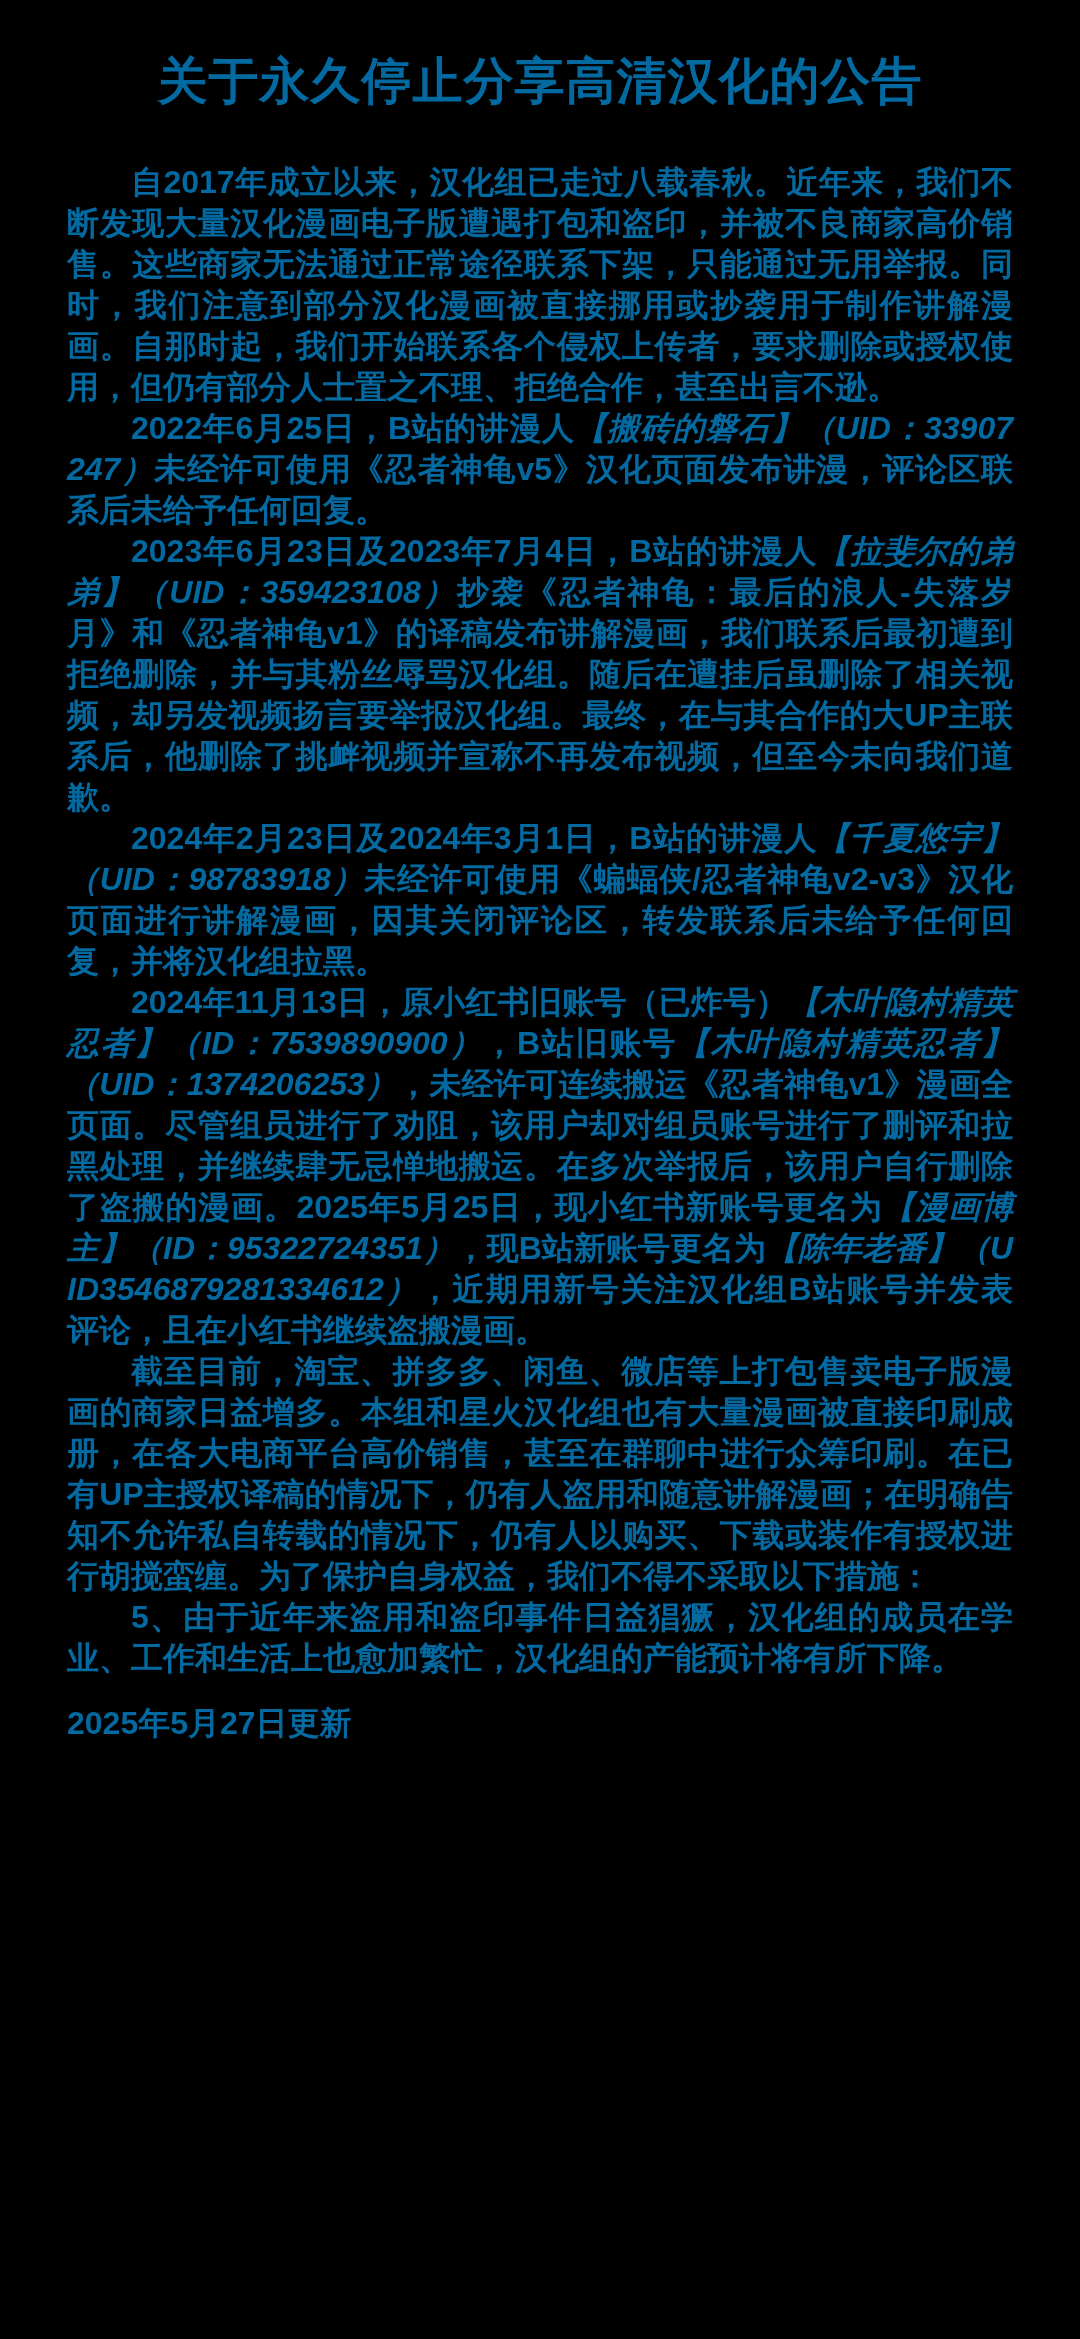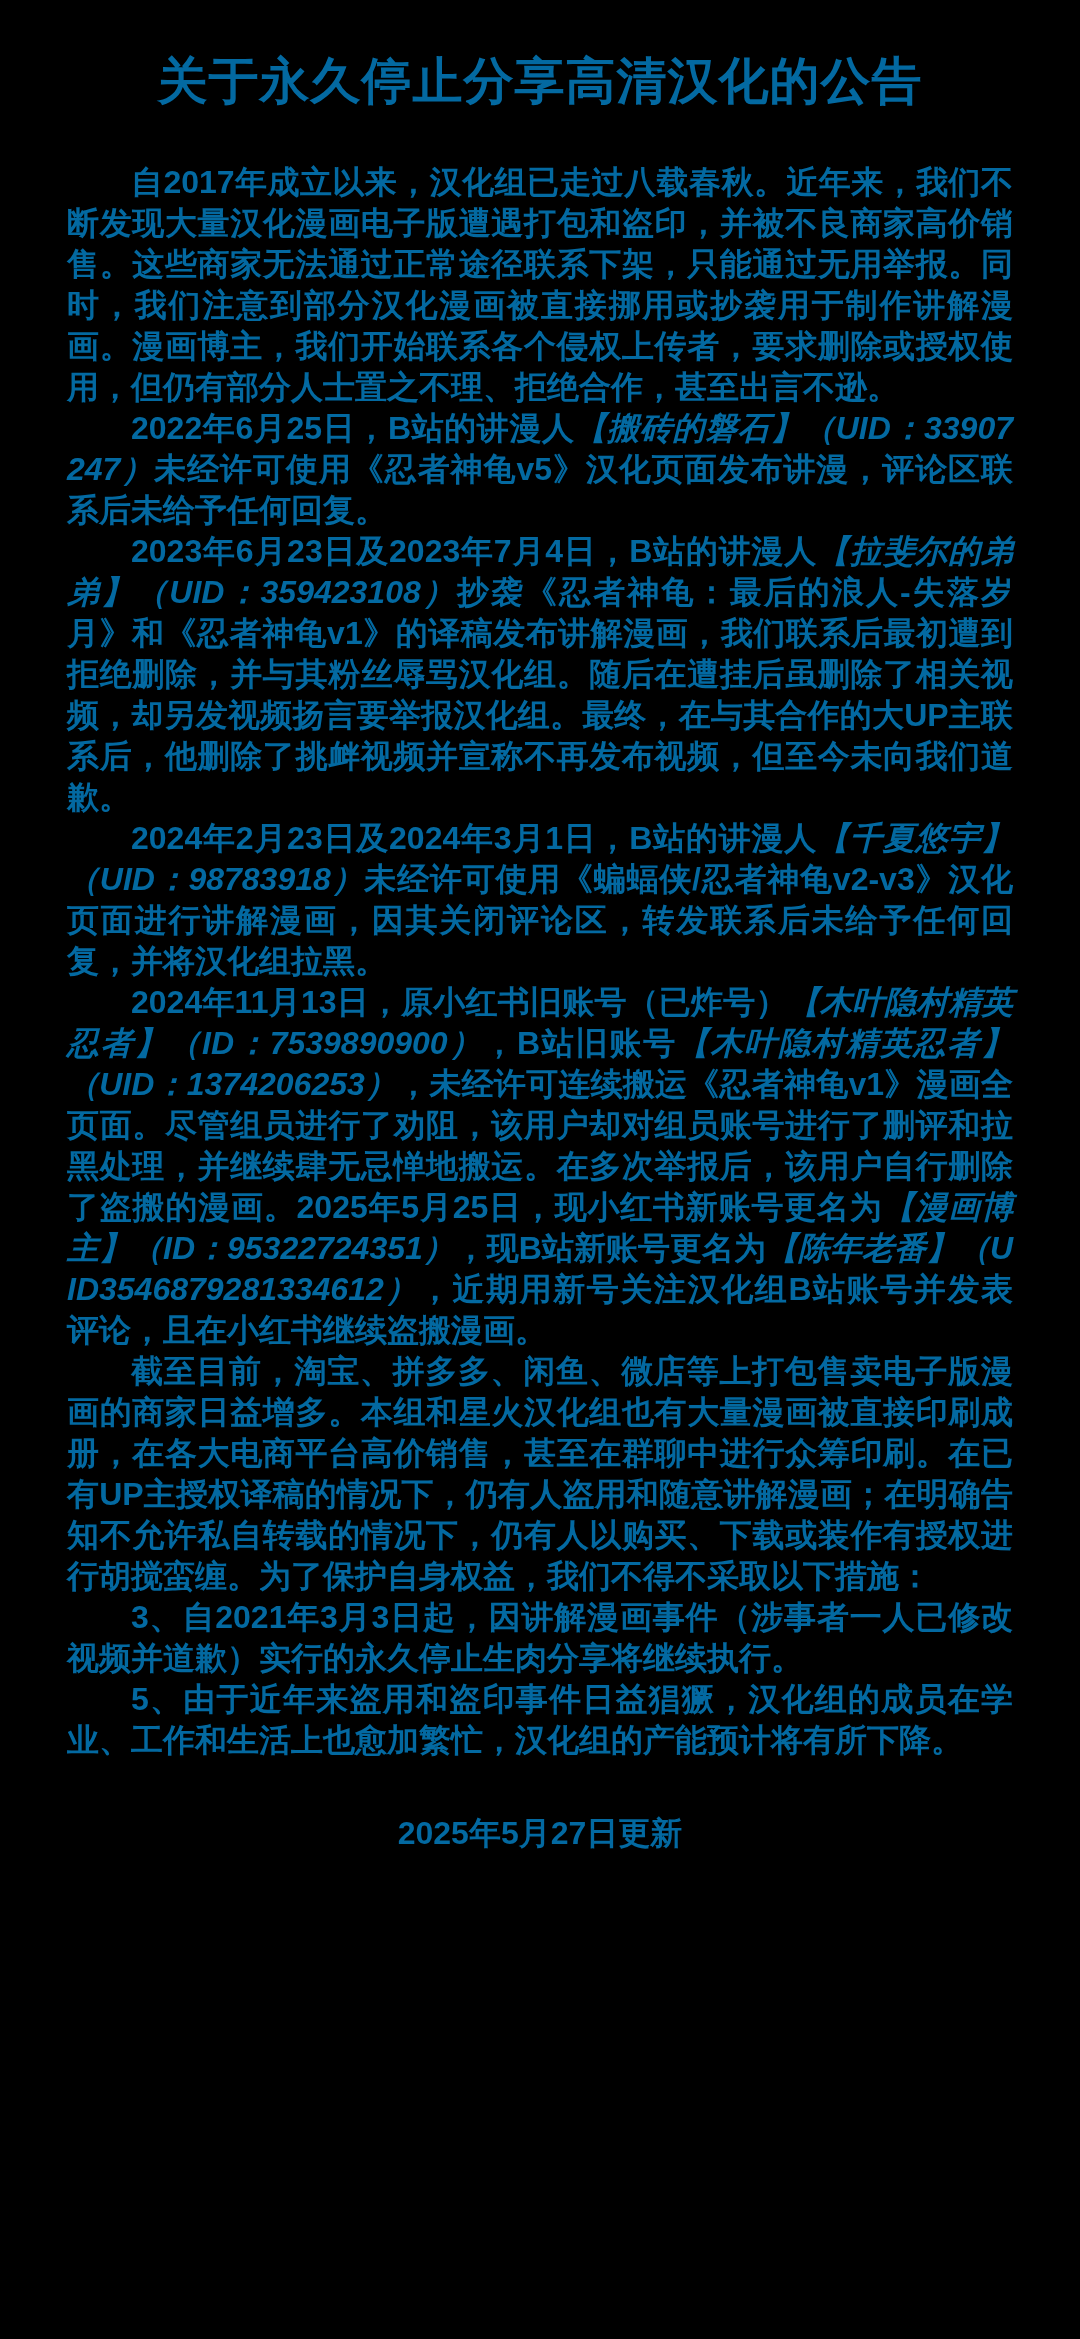--- a/index.html
+++ b/index.html
@@ -35,38 +35,37 @@
     text-indent: 2em;
     text-align: justify;
     text-justify: inter-character;
     word-break: break-all;
   }
   .em {
     font-style: italic;
     font-weight: 900;
   }
   .footer {
-    margin-top: 52px;
+    margin-top: 24px;
     font-size: 32px;
     line-height: 41px;
-    text-align: center;
+    text-align: left;
     font-weight: bold;
   }
 </style>
 </head>
 <body>
 
 <div class="page">
   <h1 class="title">关于永久停止分享高清汉化的公告</h1>
 
   <div class="content" id="content">
-      <p><span>自2017年成立以来，汉化组已走过八载春秋。近年来，我们不断发现大量汉化漫画电子版遭遇打包和盗印，并被不良商家高价销售。这些商家无法通过正常途径联系下架，只能通过无用举报。同时，我们注意到部分汉化漫画被直接挪用或抄袭用于制作讲解漫画。漫画博主，我们开始联系各个侵权上传者，要求删除或授权使用，但仍有部分人士置之不理、拒绝合作，甚至出言不逊。</span></p>
+      <p><span>自2017年成立以来，汉化组已走过八载春秋。近年来，我们不断发现大量汉化漫画电子版遭遇打包和盗印，并被不良商家高价销售。这些商家无法通过正常途径联系下架，只能通过无用举报。同时，我们注意到部分汉化漫画被直接挪用或抄袭用于制作讲解漫画。自那时起，我们开始联系各个侵权上传者，要求删除或授权使用，但仍有部分人士置之不理、拒绝合作，甚至出言不逊。</span></p>
       <p><span>2022年6月25日，B站的讲漫人</span><span class="em">【搬砖的磐石】（UID：33907247）</span><span>未经许可使用《忍者神龟v5》汉化页面发布讲漫，评论区联系后未给予任何回复。</span></p>
       <p><span>2023年6月23日及2023年7月4日，B站的讲漫人</span><span class="em">【拉斐尔的弟弟】（UID：359423108）</span><span>抄袭《忍者神龟：最后的浪人-失落岁月》和《忍者神龟v1》的译稿发布讲解漫画，我们联系后最初遭到拒绝删除，并与其粉丝辱骂汉化组。随后在遭挂后虽删除了相关视频，却另发视频扬言要举报汉化组。最终，在与其合作的大UP主联系后，他删除了挑衅视频并宣称不再发布视频，但至今未向我们道歉。</span></p>
       <p><span>2024年2月23日及2024年3月1日，B站的讲漫人</span><span class="em">【千夏悠宇】（UID：98783918）</span><span>未经许可使用《蝙蝠侠/忍者神龟v2-v3》汉化页面进行讲解漫画，因其关闭评论区，转发联系后未给予任何回复，并将汉化组拉黑。</span></p>
       <p><span>2024年11月13日，原小红书旧账号（已炸号）</span><span class="em">【木叶隐村精英忍者】（ID：7539890900）</span><span>，B站旧账号</span><span class="em">【木叶隐村精英忍者】（UID：1374206253）</span><span>，未经许可连续搬运《忍者神龟v1》漫画全页面。尽管组员进行了劝阻，该用户却对组员账号进行了删评和拉黑处理，并继续肆无忌惮地搬运。在多次举报后，该用户自行删除了盗搬的漫画。2025年5月25日，现小红书新账号更名为</span><span class="em">【漫画博主】（ID：95322724351）</span><span>，现B站新账号更名为</span><span class="em">【陈年老番】（UID3546879281334612）</span><span>，近期用新号关注汉化组B站账号并发表评论，且在小红书继续盗搬漫画。</span></p>
       <p><span>截至目前，淘宝、拼多多、闲鱼、微店等上打包售卖电子版漫画的商家日益增多。本组和星火汉化组也有大量漫画被直接印刷成册，在各大电商平台高价销售，甚至在群聊中进行众筹印刷。在已有UP主授权译稿的情况下，仍有人盗用和随意讲解漫画；在明确告知不允许私自转载的情况下，仍有人以购买、下载或装作有授权进行胡搅蛮缠。为了保护自身权益，我们不得不采取以下措施：</span></p>
-      <p><span>3、自2021年3月3日起，因讲解漫画事件（涉事者一人已修改视频并道歉）实行的永久停止生肉分享将继续执行。</span></p>
       <p><span>5、由于近年来盗用和盗印事件日益猖獗，汉化组的成员在学业、工作和生活上也愈加繁忙，汉化组的产能预计将有所下降。</span></p>
     </div>
 
   <div class="footer">2025年5月27日更新</div>
 </div>
 
 </body></html>

